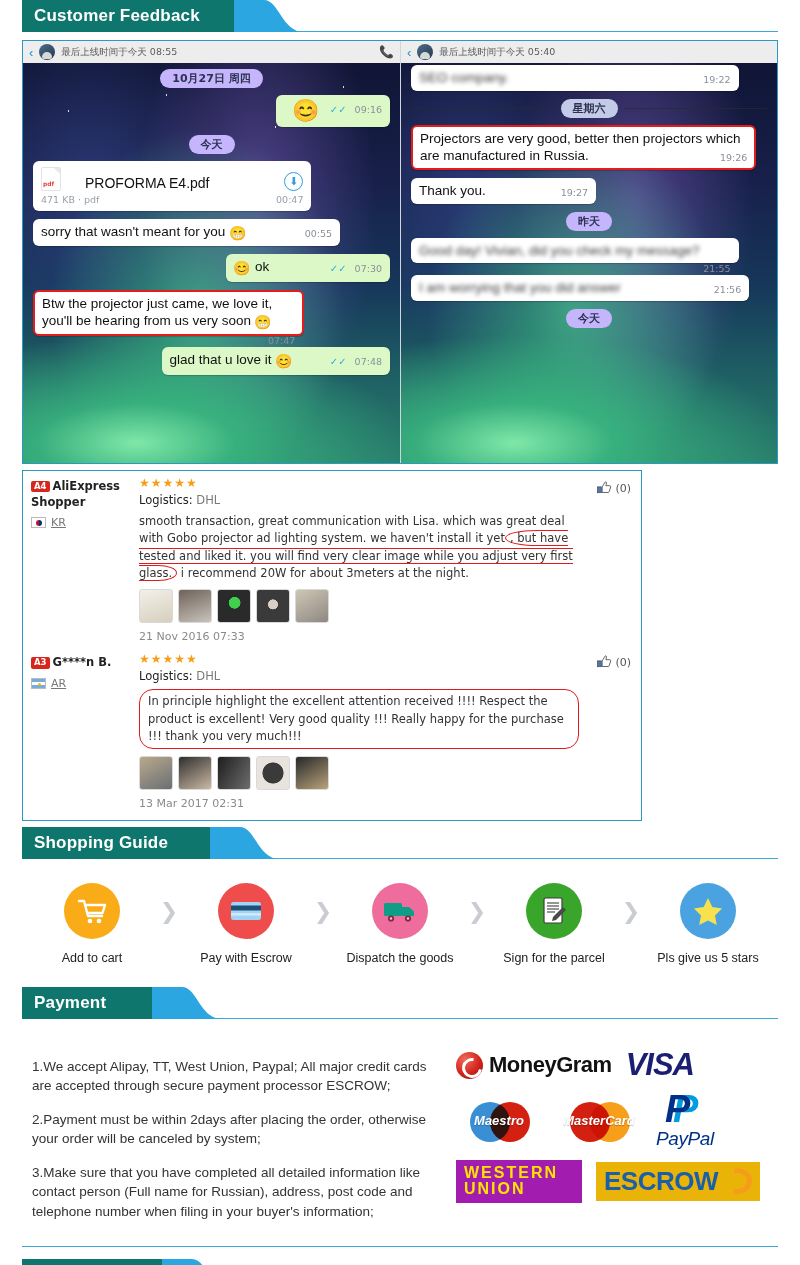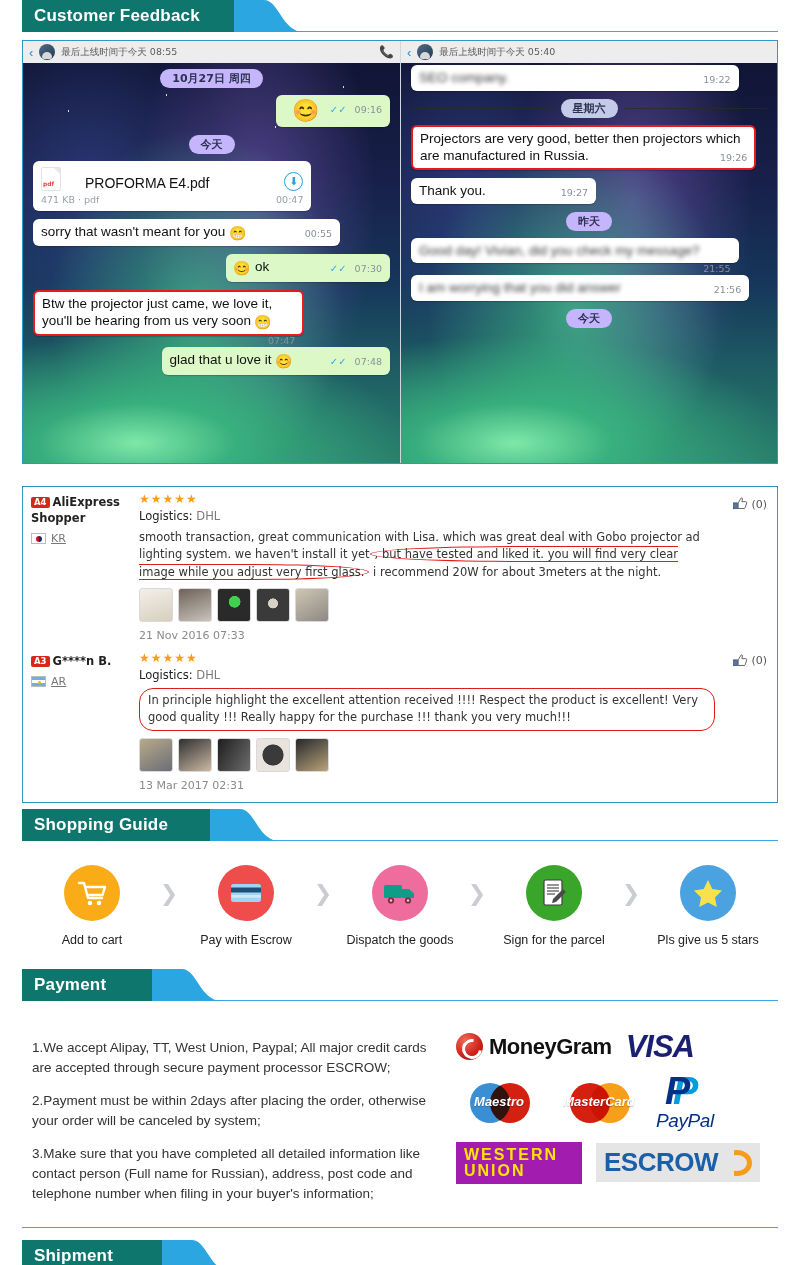--- a/index.html
+++ b/index.html
@@ -260,22 +260,22 @@
     color: #2c3150;
     font-size: 11px;
     font-weight: bold;
     padding: 2px 12px;
     border-radius: 10px;
     font-family: "DejaVu Sans", sans-serif;
   }
 
   
   .reviews {
-    width: 756px;
-    margin: 22px 0 0 22px;
+    width: 620px;
+    margin: 6px 0 0 22px;
     border: 1px solid #2a9ac4;
     background: #fff;
     padding: 6px 8px 10px 8px;
   }
   .review { display: flex; gap: 8px; position: relative; }
   .rev-left { width: 100px; flex: none; padding-top: 2px; }
   .rev-name {
     font-size: 11.5px;
     color: #222;
     font-weight: bold;
@@ -494,21 +494,21 @@
     font-size: 16px;
     font-weight: bold;
     line-height: 1.02;
     letter-spacing: 2px;
     font-family: "Liberation Sans", sans-serif;
   }
   .wu-bars { display: flex; gap: 3px; align-items: stretch; }
   .wu-bars i { width: 4px; background: #ffe400; display: block; }
 
   .lg-escrow {
-    background: #e5e5e5;
+    background: #eab308;
     display: flex; align-items: center; gap: 4px;
     padding: 4px 8px;
   }
   .esc-word {
     color: #1a5fa8; font-size: 26px; font-weight: bold; letter-spacing: -0.5px;
   }
   .esc-swoosh {
     width: 30px; height: 26px;
     position: relative;
   }

